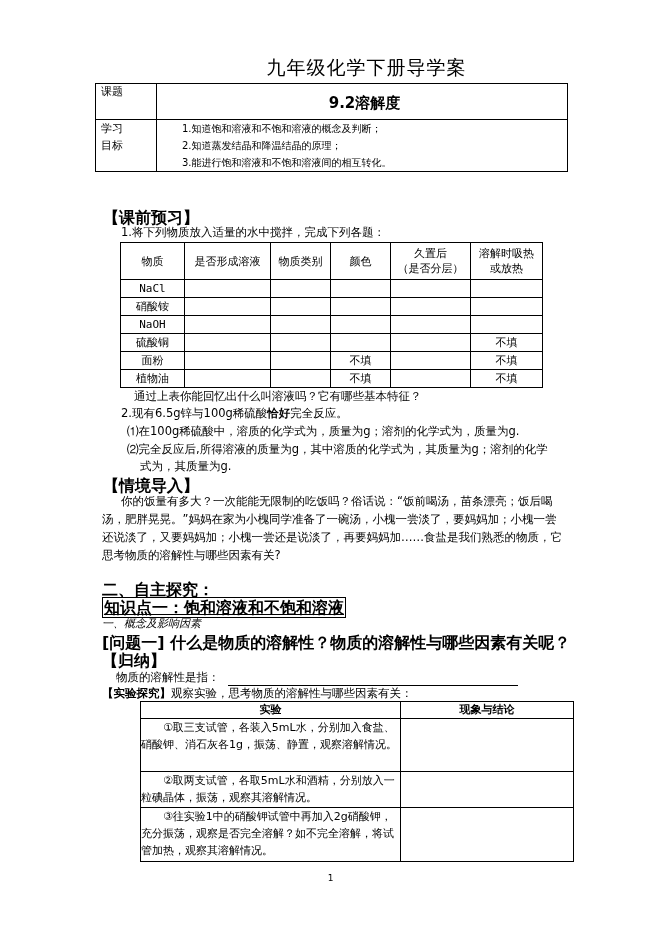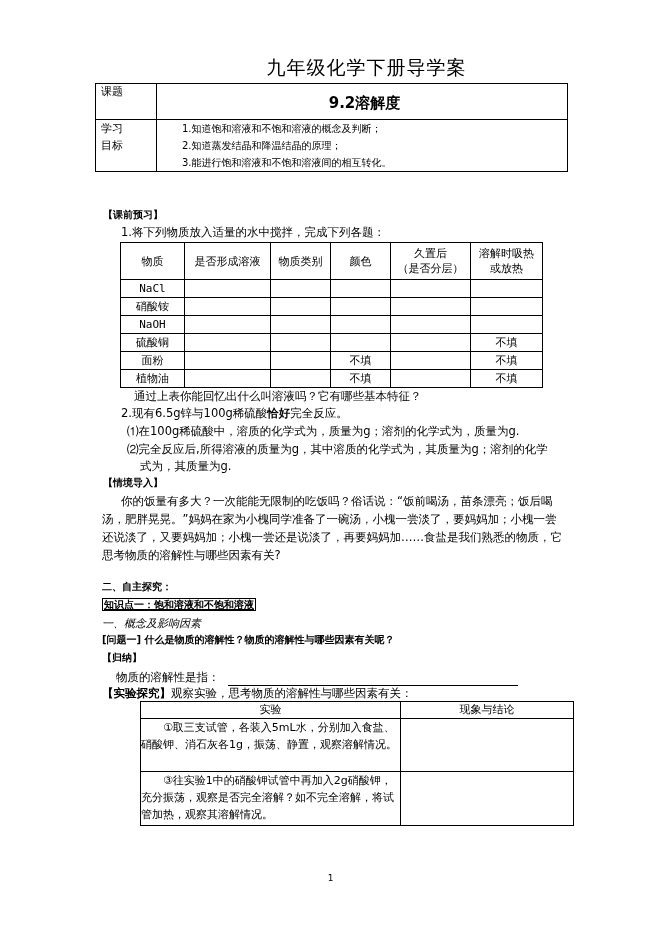--- a/index.html
+++ b/index.html
@@ -9,31 +9,31 @@
   .title { left: 0; width: 661px; top: 55px; text-align: center; font-size: 19px; letter-spacing: 1px; margin-left: 36px; }
   table { border-collapse: collapse; position: absolute; table-layout: fixed; }
   td { border: 1px solid #000; padding: 0; font-size: 11px; vertical-align: top; overflow: hidden; }
   
   #hdr { left: 95px; top: 83px; width: 472px; }
   #hdr td { padding-left: 5px; }
   .lesson-title { text-align: center; font-weight: bold; font-size: 15px; padding-top: 10px; }
   .goals div { line-height: 17px; padding-left: 20px; font-size: 10px; }
   .lab { line-height: 17px; }
   
-  .sec { font-size: 10px; font-weight: bold; }
+  .sec { font-size: 16px; font-weight: bold; }
   .txt { font-size: 11.5px; line-height: 17px; }
   
   #prev { left: 120px; top: 242px; width: 422px; }
   #prev td { text-align: center; vertical-align: middle; font-size: 11px; height: 17px; line-height: 15px; }
   #prev tr.h td { height: 36px; }
   .mono { font-family: "DejaVu Sans Mono", monospace; font-size: 10px; }
   
   #exp { left: 140px; top: 701px; width: 433px; }
   #exp td { font-size: 11px; line-height: 17px; }
-  #exp tr.h td { text-align: center; font-weight: normal; height: 16px; line-height: 16px; }
+  #exp tr.h td { text-align: center; font-weight: bold; height: 16px; line-height: 16px; }
   .boxed { border: 1.5px solid #000; padding: 0 1px; font-weight: bold; text-decoration: underline; }
   .uline { display: inline-block; width: 290px; border-bottom: 1px solid #000; height: 12px; vertical-align: bottom; margin-left: 8px; }
   .pagenum { left: 0; width: 661px; top: 873px; text-align: center; font-size: 9px; }
 </style>
 </head>
 <body>
 
 <div class="abs title">九年级化学下册导学案</div>
 
 <table id="hdr">
@@ -169,20 +169,24 @@
     </colgroup>
   <tbody>
       <tr class="h">
     <td>实验</td>
     <td>现象与结论</td>
   </tr>
   <tr style="height:53px">
     <td style="text-indent:22px">①取三支试管，各装入5mL水，分别加入食盐、硝酸钾、消石灰各1g，振荡、静置，观察溶解情况。</td>
     <td></td>
   </tr>
+  <tr style="height:36px">
+    <td style="text-indent:22px">②取两支试管，各取5mL水和酒精，分别放入一粒碘晶体，振荡，观察其溶解情况。</td>
+    <td></td>
+  </tr>
   <tr style="height:54px">
     <td style="text-indent:22px">③往实验1中的硝酸钾试管中再加入2g硝酸钾，充分振荡，观察是否完全溶解？如不完全溶解，将试管加热，观察其溶解情况。</td>
     <td></td>
   </tr>
 </tbody>
   </table>
 
 <div class="abs pagenum">1</div>
 
 </body></html>

